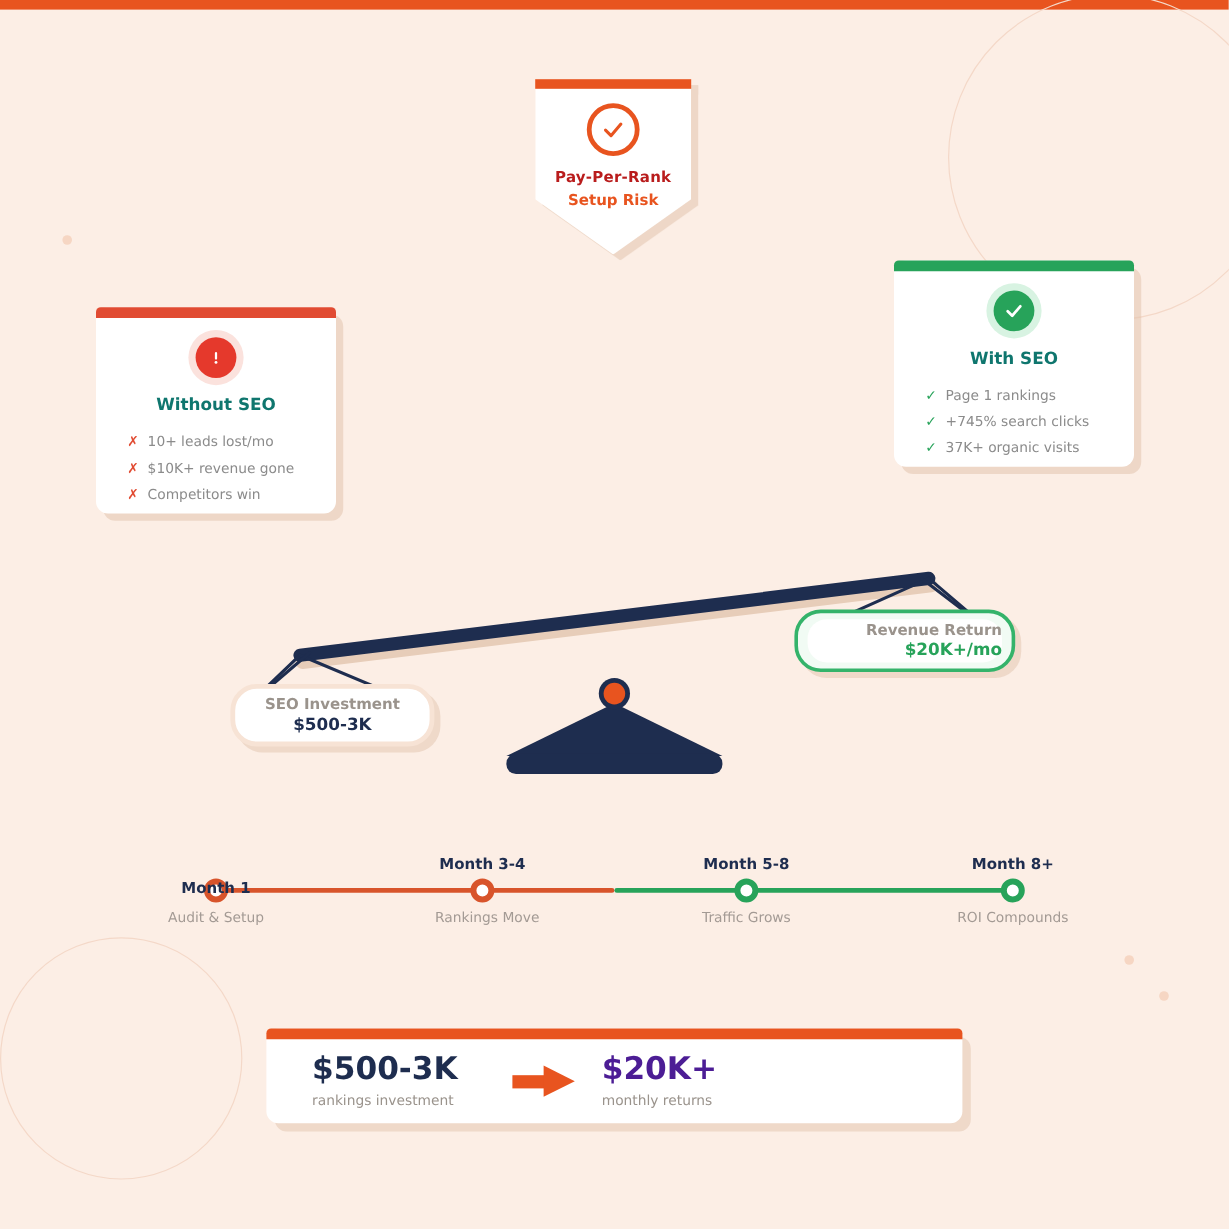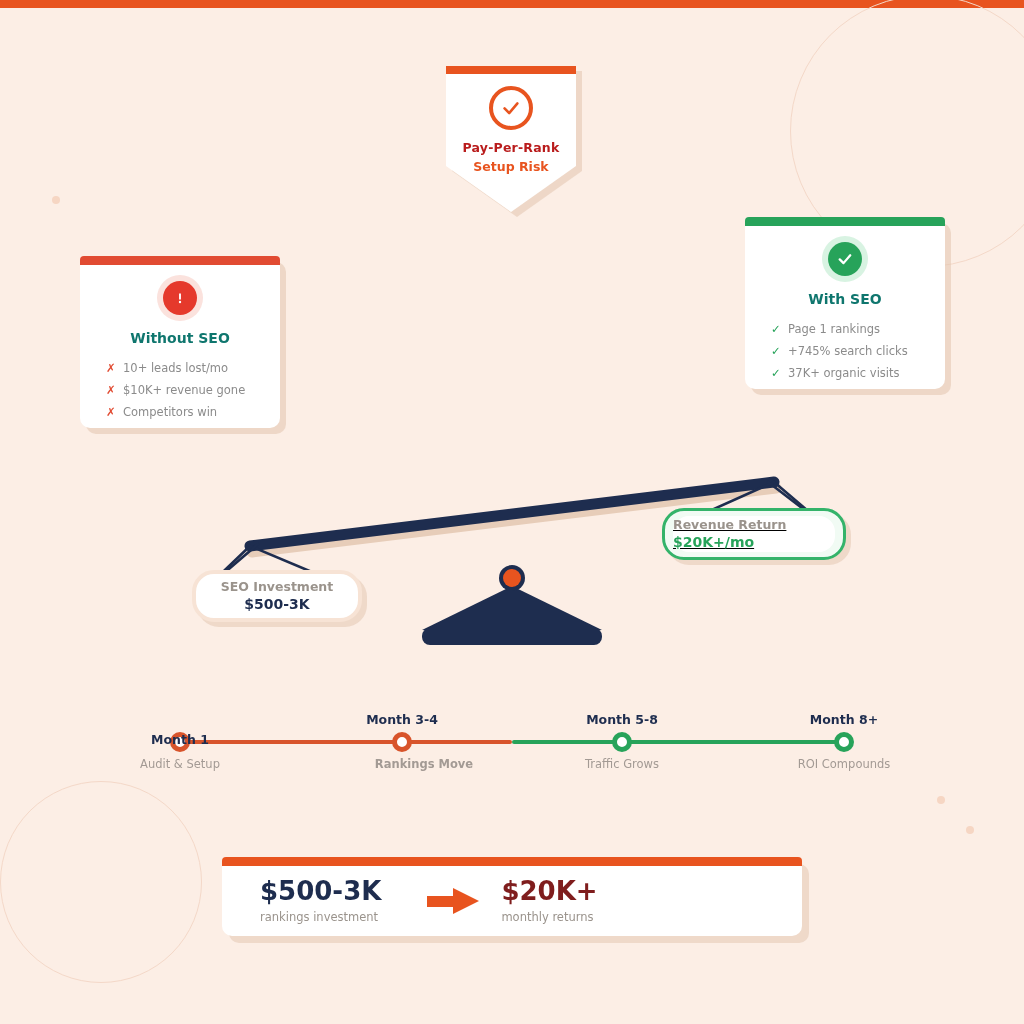--- a/index.html
+++ b/index.html
@@ -55,21 +55,21 @@
   #scale svg{display:block;}
   .pan{position:absolute;border-radius:22px;background:#ffffff;
        box-shadow:5px 5px 0 0 rgba(226,196,174,.5);
        display:flex;flex-direction:column;align-items:center;justify-content:center;}
   .pan-label{font-size:12.5px;font-weight:bold;color:#9a938c;line-height:1.25;}
   .pan-value{font-size:14px;font-weight:bold;line-height:1.3;}
   #pan-left{left:192px;top:570px;width:162px;height:44px;border:4px solid #f7e3d5;}
   #pan-left .pan-value{color:#1e2d4f;}
   #pan-right{left:662px;top:508px;width:178px;height:46px;border:3px solid #34b36a;background:#f1fbf4;}
   #pan-right .pan-inner{background:#fff;border-radius:16px;width:162px;height:36px;
-       display:flex;flex-direction:column;align-items:flex-start;justify-content:center;text-decoration:underline;}
+       display:flex;flex-direction:column;align-items:flex-end;justify-content:center;}
   #pan-right .pan-value{color:#27a35a;}
 
   
   #timeline{position:absolute;left:0px;top:706px;width:1024px;height:80px;}
   .tl-seg{position:absolute;height:4px;top:34px;border-radius:2px;}
   .tl-node{position:absolute;top:26px;width:20px;height:20px;margin-left:-10px;
            border-radius:50%;background:#ffffff;box-sizing:border-box;}
   .tl-top{position:absolute;top:6px;transform:translateX(-50%);font-size:12.5px;
           font-weight:bold;color:#1e2d4f;white-space:nowrap;}
   .tl-bot{position:absolute;top:51px;transform:translateX(-50%);font-size:11.5px;
@@ -219,21 +219,21 @@
   <div id="timeline">
     <div class="tl-seg" style="left:180px;width:332px;background:#d8542b;"></div>
     <div class="tl-seg" style="left:512px;width:332px;background:#27a35a;"></div>
 
     <div class="tl-node" style="left:180px;border:5px solid #d8542b;"></div>
     <div class="tl-top" style="left:180px;margin-top:20px;">Month 1</div>
     <div class="tl-bot" style="left:180px;">Audit &amp; Setup</div>
 
     <div class="tl-node" style="left:402px;border:5px solid #d8542b;"></div>
     <div class="tl-top" style="left:402px;">Month 3-4</div>
-    <div class="tl-bot" style="left:424px;font-weight:bold;">Rankings Move</div>
+    <div class="tl-bot" style="left:406px;">Rankings Move</div>
 
     <div class="tl-node" style="left:622px;border:5px solid #27a35a;"></div>
     <div class="tl-top" style="left:622px;">Month 5-8</div>
     <div class="tl-bot" style="left:622px;">Traffic Grows</div>
 
     <div class="tl-node" style="left:844px;border:5px solid #27a35a;"></div>
     <div class="tl-top" style="left:844px;">Month 8+</div>
     <div class="tl-bot" style="left:844px;">ROI Compounds</div>
   </div>
 
@@ -242,19 +242,19 @@
     <div class="sum-row">
       <div class="sum-block" style="margin-left:38px;">
         <div class="sum-big" style="color:#1e2d4f;">$500-3K</div>
         <div class="sum-small">rankings investment</div>
       </div>
       <div class="sum-arrow" style="margin-left:46px;">
         <span class="arrow-stem"></span>
         <span class="arrow-head"></span>
       </div>
       <div class="sum-block" style="margin-left:22px;">
-        <div class="sum-big" style="color:#7f1d1d;">$20K+</div>
+        <div class="sum-big" style="color:#4c1d95;">$20K+</div>
         <div class="sum-small">monthly returns</div>
       </div>
     </div>
   </div>
 
 </div>
 
 </body></html>

